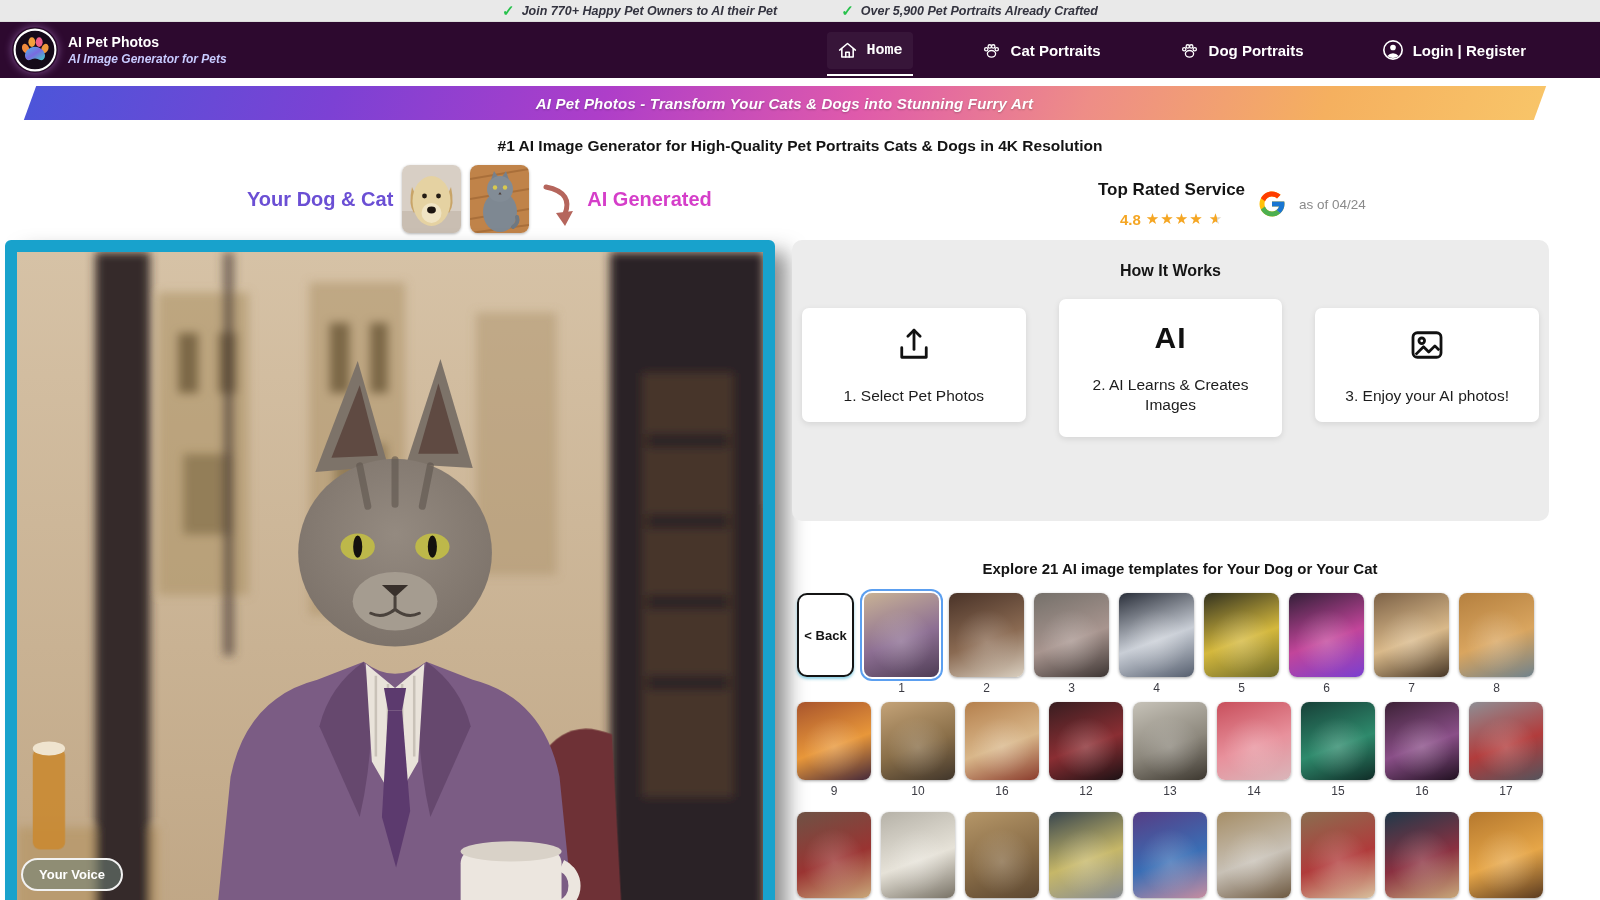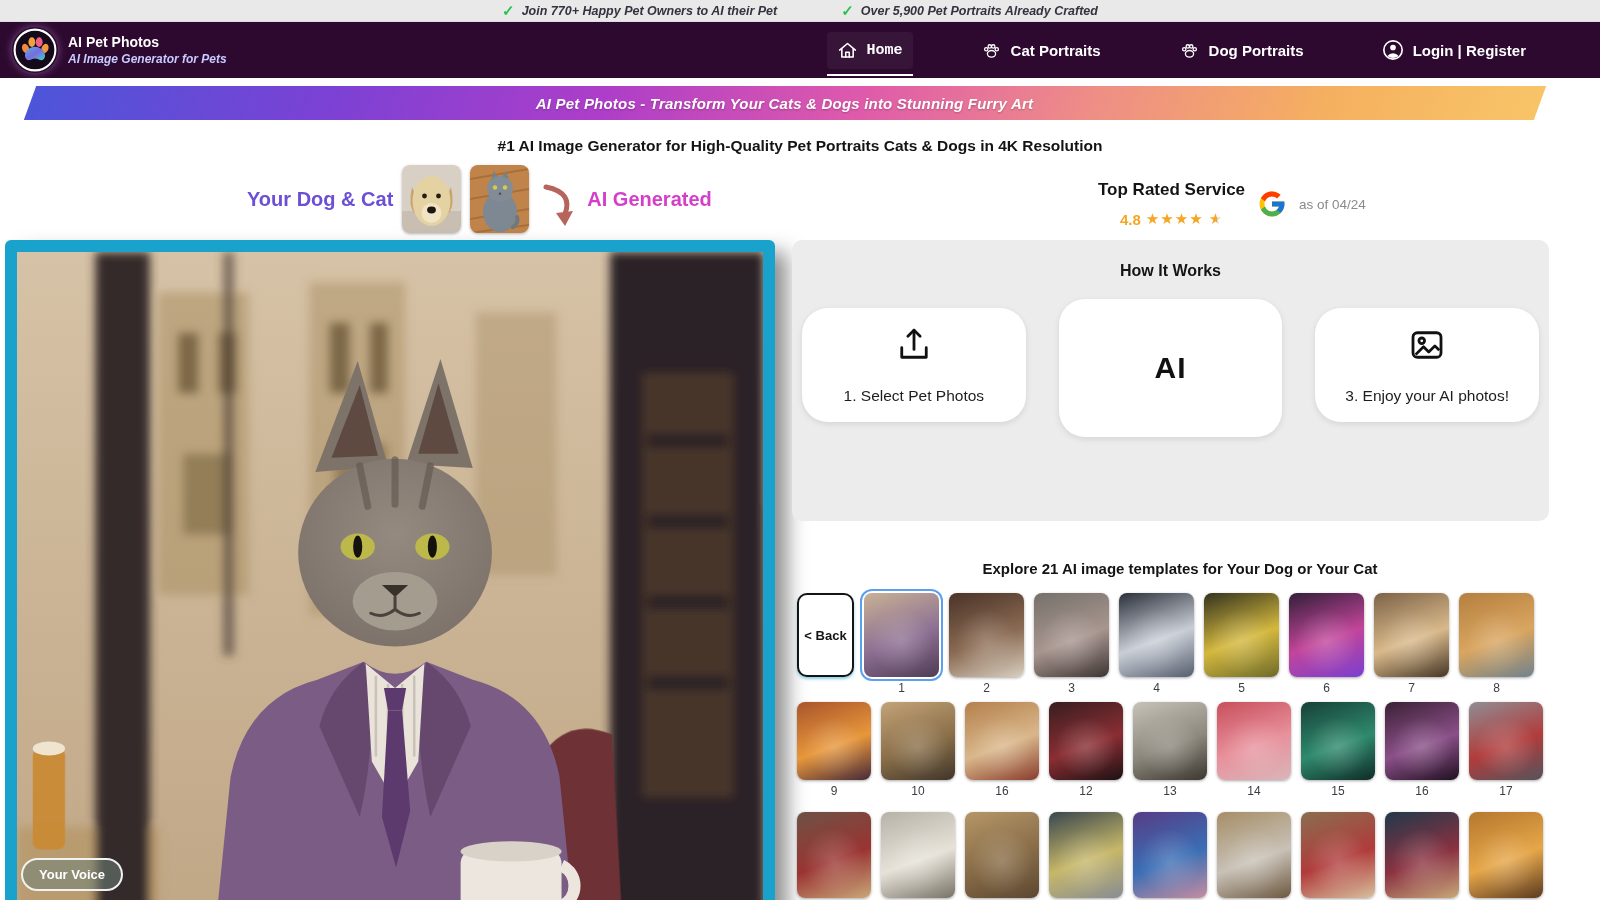--- a/index.html
+++ b/index.html
@@ -74,21 +74,21 @@
     background:rgba(110,130,120,.55); border:2px solid #f2f2f2; border-radius:18px;
     color:#fff; font-size:13px; font-weight:700; cursor:pointer; }
 
   
   .how-panel { position:absolute; left:792px; top:240px; width:757px; height:281px;
     background:#ececec; border-radius:10px; padding:22px 10px 0 10px; }
   .how-title { text-align:center; font-size:16px; font-weight:700; color:#151515; }
   .how-desc { margin:22px auto 0; width:96%; text-align:center; font-size:15px;
     color:#2c2c2c; line-height:1.32; }
   .cards { display:flex; justify-content:center; align-items:flex-start; gap:33px; margin-top:28px; }
-  .card { background:#fff; border-radius:26px; width:228px; min-height:114px; padding:16px 10px;
+  .card { background:#fff; border-radius:7px; width:228px; min-height:114px; padding:16px 10px;
     display:flex; flex-direction:column; align-items:center; justify-content:center; gap:20px;
     box-shadow:0 2px 6px rgba(0,0,0,.10); }
   .card.tall { margin-top:-9px; min-height:138px; }
   .card-label { font-size:15.5px; color:#1d1d1d; text-align:center; line-height:1.3; }
   .ai-glyph { font-size:30px; font-weight:800; color:#111; letter-spacing:1px; }
 
   
   .explore { position:absolute; left:790px; top:560px; width:780px; height:345px; }
   .explore-heading { text-align:center; font-size:15px; font-weight:700; color:#141414; }
   .trow { position:absolute; left:7px; display:flex; gap:10px; align-items:flex-start; }
@@ -330,20 +330,21 @@
       <div class="card">
         <svg width="42" height="42" viewBox="0 0 24 24" fill="none" stroke="#111" stroke-width="1.6" stroke-linecap="round" stroke-linejoin="round">
           <path d="M12 14.5V3.5"></path>
             <path d="M8.5 7L12 3.5 15.5 7"></path>
             <path d="M5 13.5v5.5h14v-5.5"></path>
         </svg>
         <div class="card-label">1. Select Pet Photos</div>
       </div>
       <div class="card tall">
         <div class="ai-glyph">AI</div>
+        <div class="card-label">2. AI Learns &amp; Creates Images</div>
       </div>
       <div class="card">
         <svg width="42" height="42" viewBox="0 0 24 24" fill="none" stroke="#111" stroke-width="1.6" stroke-linejoin="round">
           <rect x="4" y="5" width="16" height="14" rx="2.5"></rect>
           <circle cx="9" cy="9.6" r="1.6"></circle>
           <path d="M5.5 17.5l4.5-4.5 3 3 3.5-3.5 2.5 2.5"></path>
         </svg>
         <div class="card-label">3. Enjoy your AI photos!</div>
       </div>
     </div>

